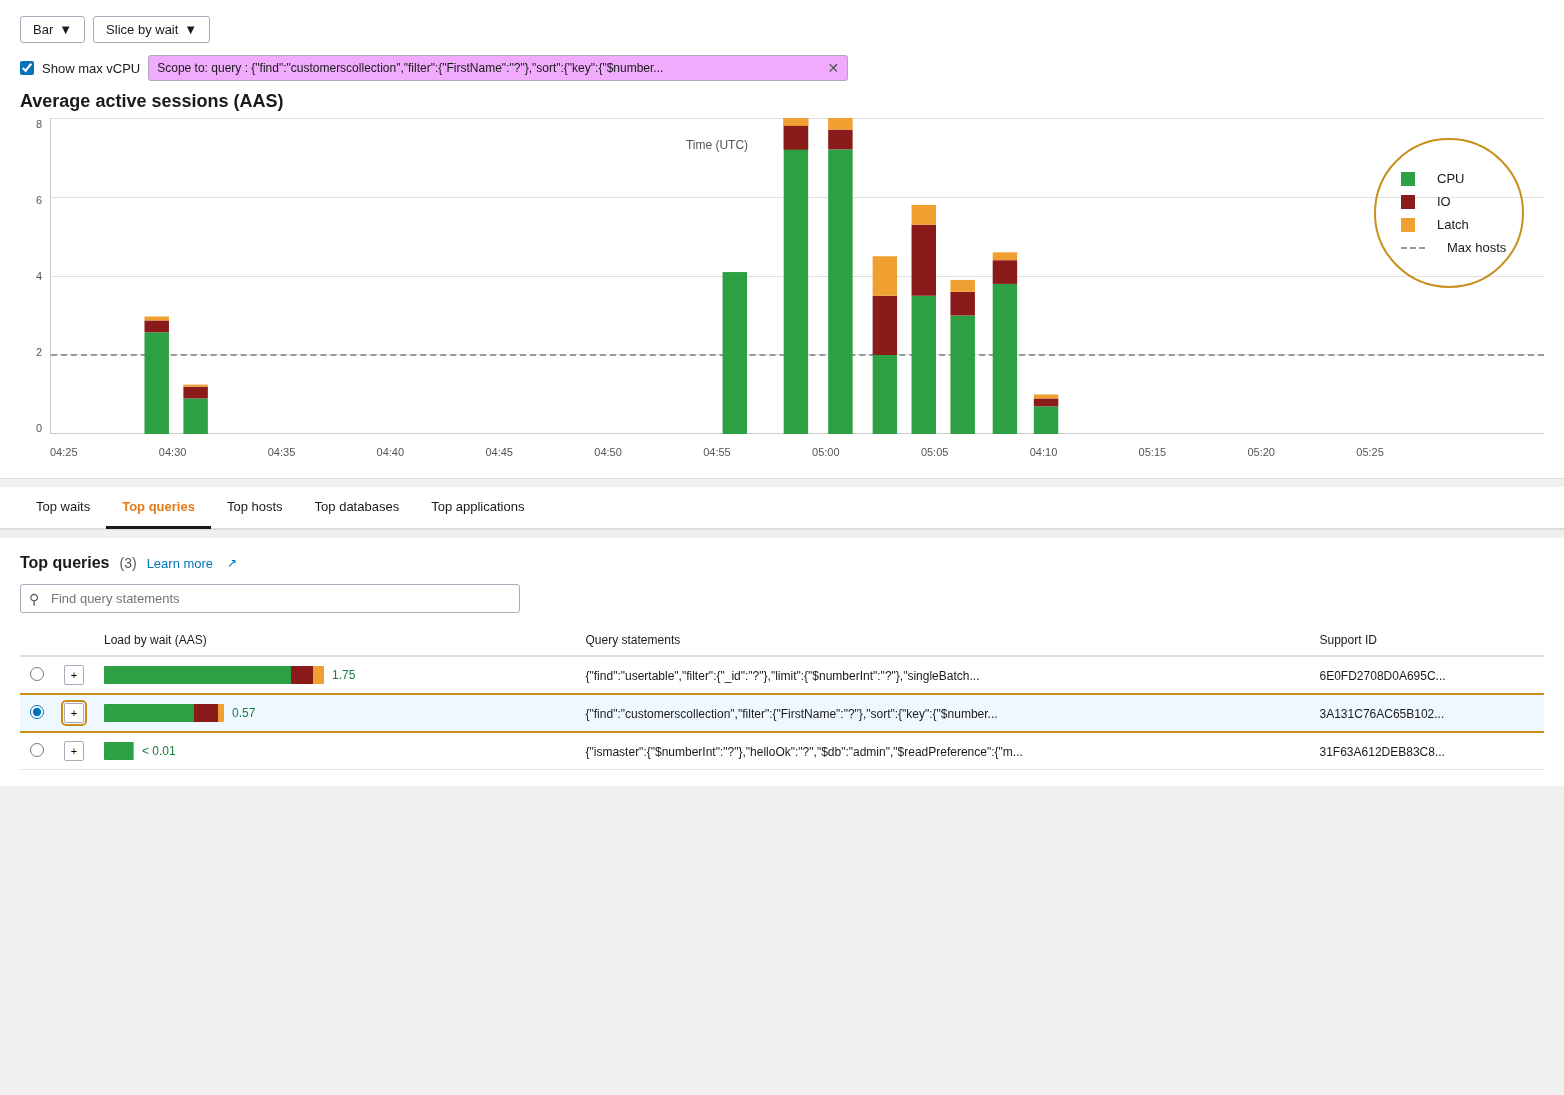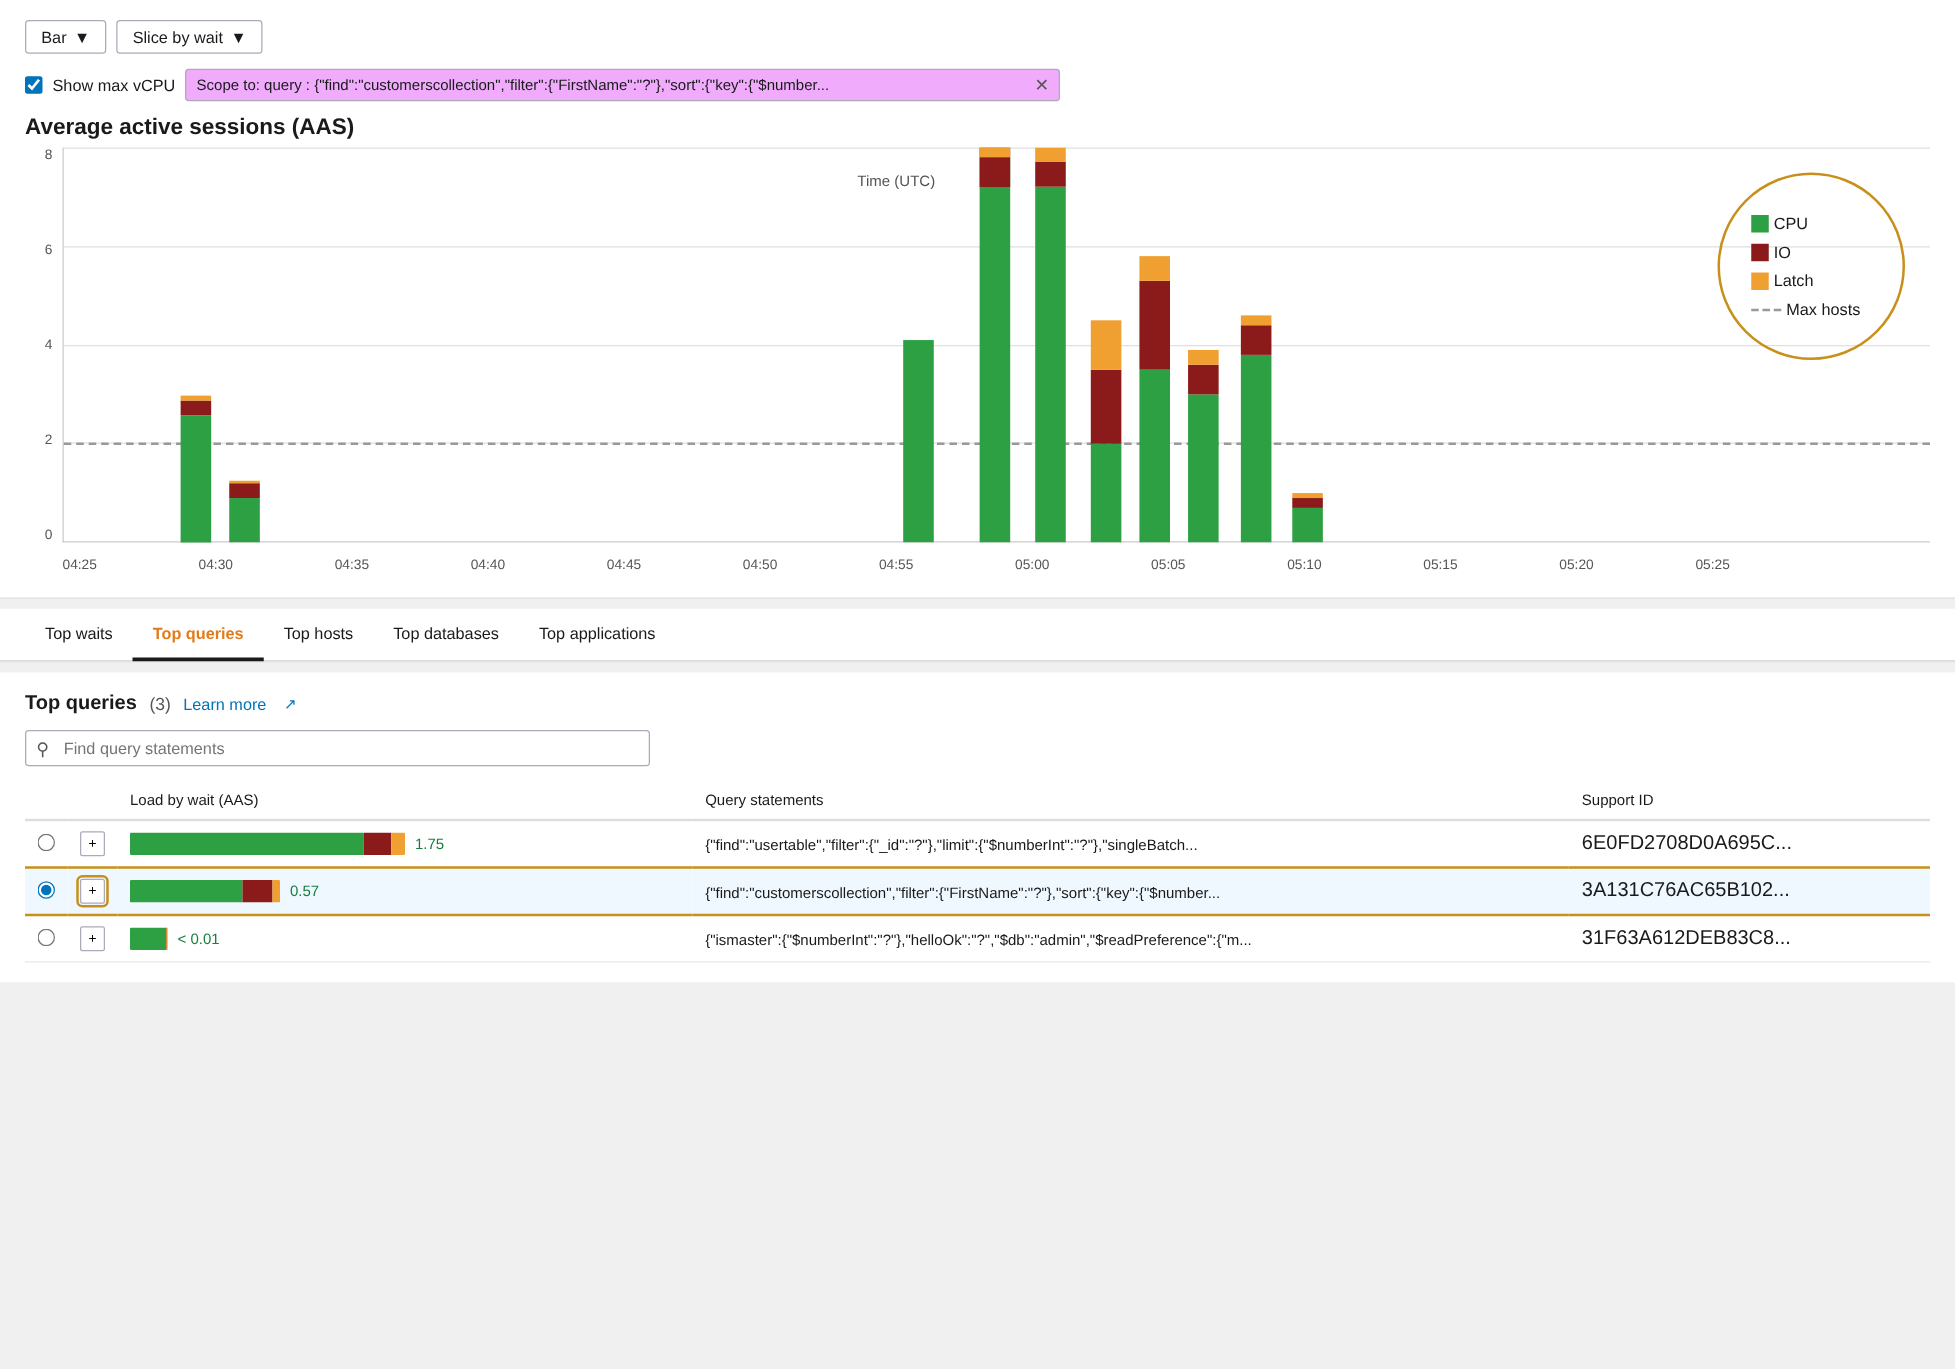--- a/index.html
+++ b/index.html
@@ -164,21 +164,21 @@
       flex-direction: column;
       justify-content: center;
       align-items: flex-start;
       padding-left: 25px;
       gap: 8px;
     }
 
     .legend-item {
       display: flex;
       align-items: center;
-      gap: 4px;
+      gap: 22px;
       font-size: 13px;
     }
 
     .legend-swatch {
       width: 14px;
       height: 14px;
       flex-shrink: 0;
     }
 
     .legend-dashed {
@@ -343,21 +343,21 @@
     .query-text {
       font-size: 12px;
       color: #1a1a1a;
       white-space: nowrap;
       overflow: hidden;
       text-overflow: ellipsis;
       max-width: 550px;
     }
 
     .support-id {
-      font-size: 16px;
+      font-size: 12px;
       color: #1a1a1a;
       white-space: nowrap;
     }
 
     .selected-ring {
       outline: 2px solid #c8901a;
       outline-offset: 1px;
       border-radius: 2px;
     }
   </style>
@@ -478,21 +478,21 @@
           <div style="position:absolute;bottom:0;left:0;right:160px;display:flex;justify-content:space-between;font-size:11px;color:#555;">
             <span>04:25</span>
             <span>04:30</span>
             <span>04:35</span>
             <span>04:40</span>
             <span>04:45</span>
             <span>04:50</span>
             <span>04:55</span>
             <span>05:00</span>
             <span>05:05</span>
-            <span>05:10</span>
+            <span>04:10</span>
             <span>05:15</span>
             <span>05:20</span>
             <span>05:25</span>
           </div>
 
           <div style="text-align:center;font-size:12px;color:#555;margin-top:20px;margin-right:160px;">Time (UTC)</div>
         </div>
       </div>
 
       <div class="chart-legend">

